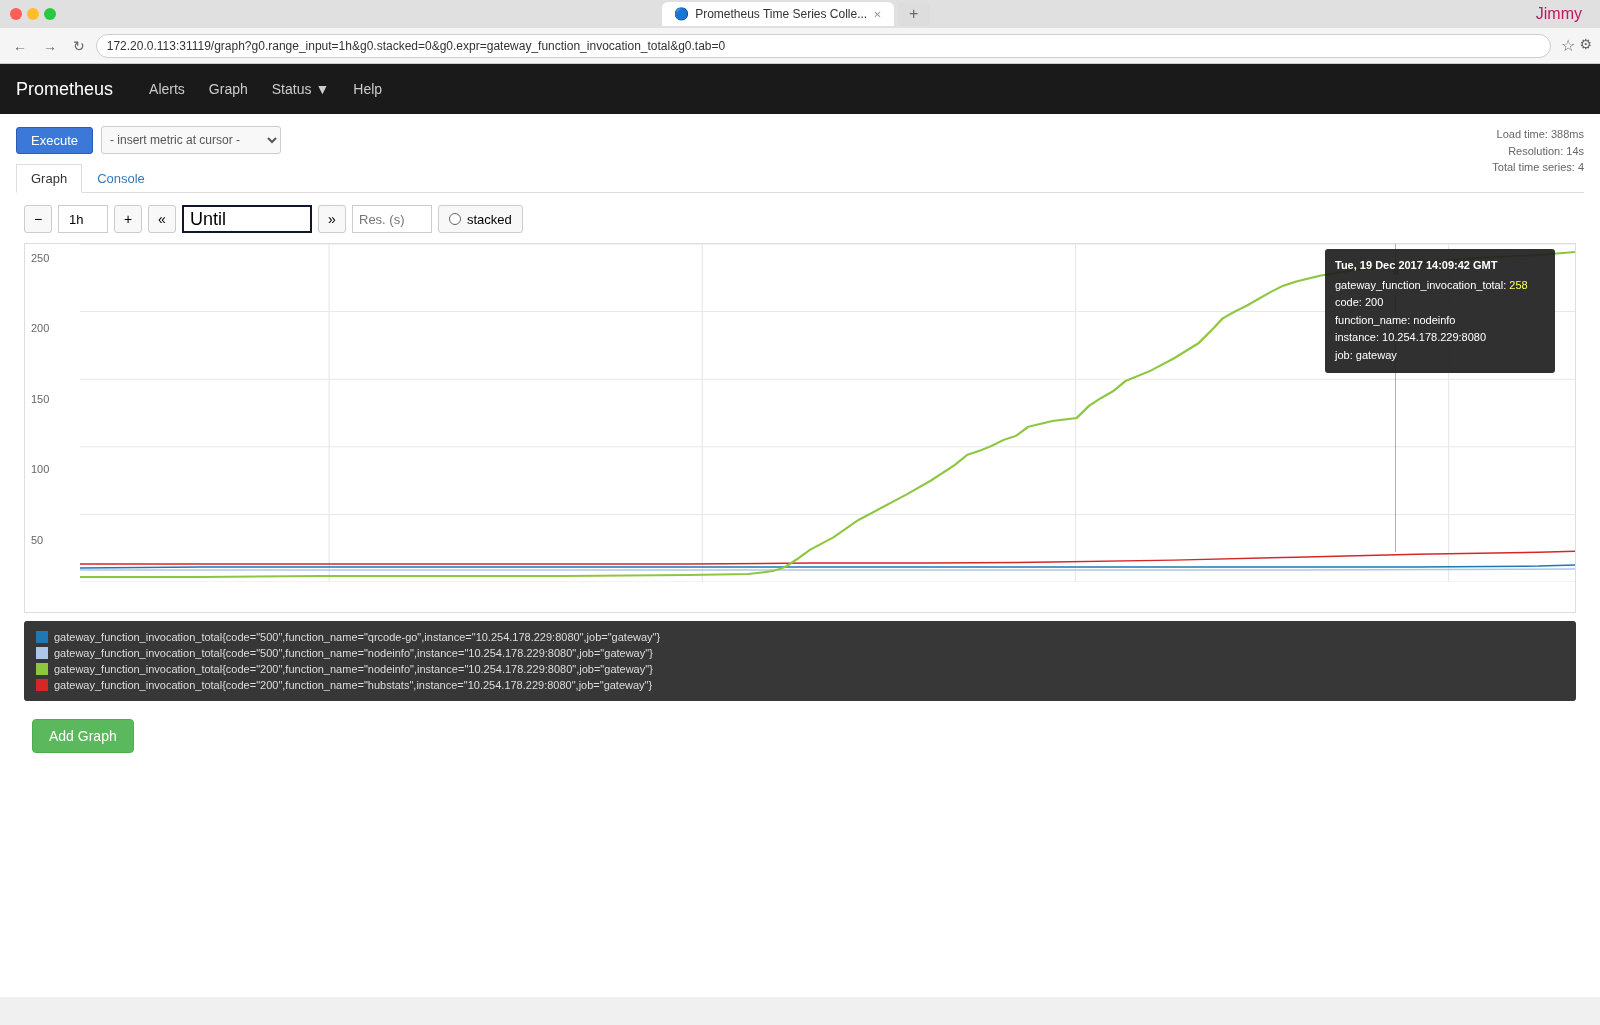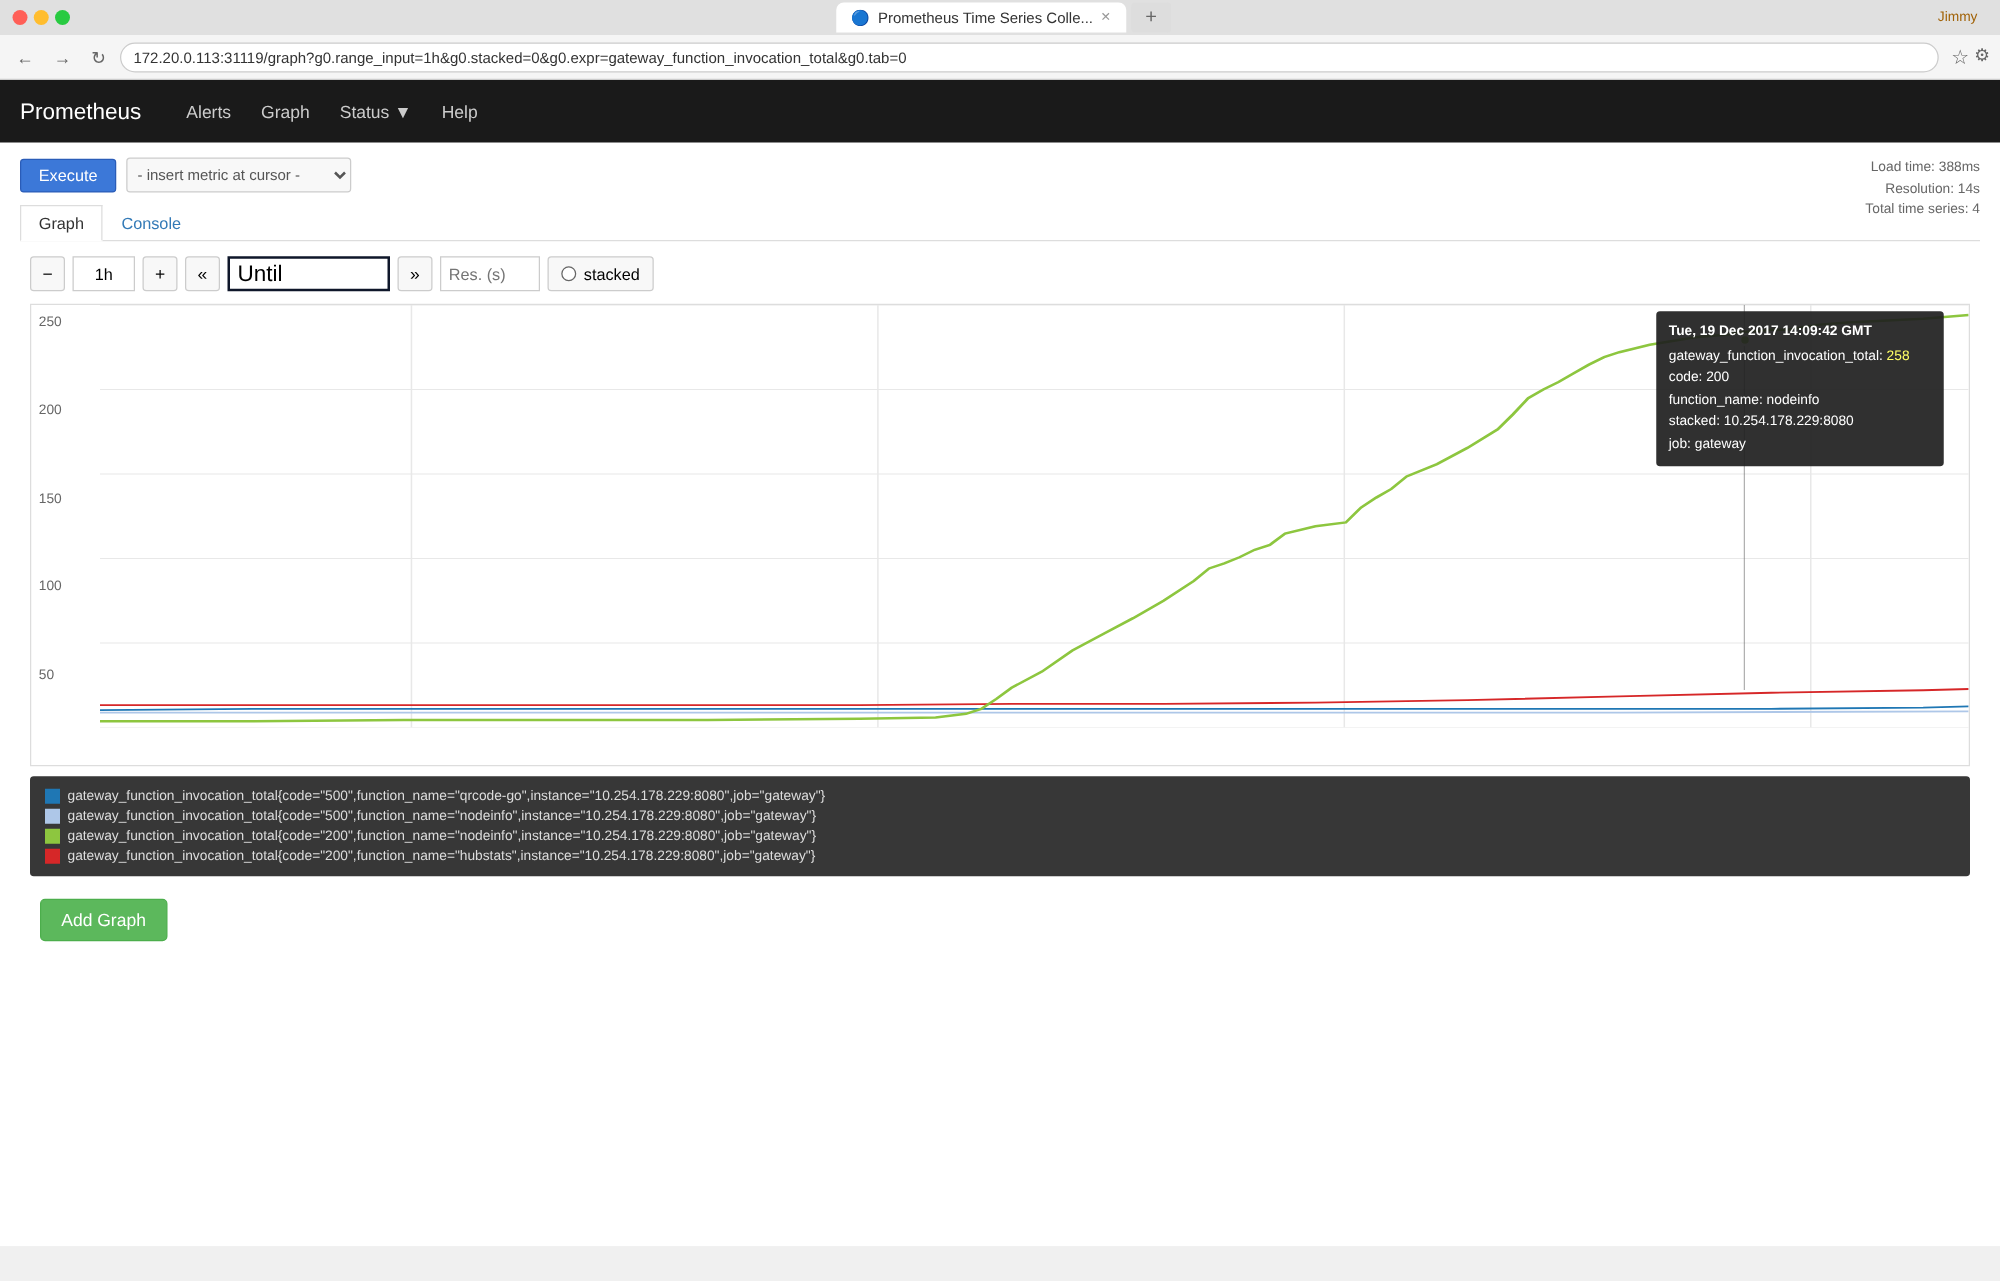--- a/index.html
+++ b/index.html
@@ -12,21 +12,21 @@
     .traffic-light { width: 12px; height: 12px; border-radius: 50%; }
     .tl-red { background: #ff5f57; }
     .tl-yellow { background: #ffbd2e; }
     .tl-green { background: #28ca41; }
     .tab { background: #fff; border-radius: 6px 6px 0 0; padding: 4px 12px; font-size: 12px; color: #333; display: flex; align-items: center; gap: 6px; min-width: 180px; }
     .tab-close { color: #999; font-size: 10px; cursor: pointer; }
     .browser-toolbar { background: #f5f5f5; height: 36px; display: flex; align-items: center; padding: 0 8px; gap: 6px; border-bottom: 1px solid #ccc; }
     .nav-btn { background: none; border: none; cursor: pointer; color: #666; font-size: 14px; padding: 2px 5px; }
     .nav-btn:disabled { color: #ccc; }
     .address-bar { flex: 1; height: 24px; border: 1px solid #ccc; border-radius: 12px; padding: 0 10px; font-size: 12px; background: #fff; color: #333; }
-    .browser-user { margin-left: auto; font-size: 11px; color: #a16207; padding-right: 8px; }
+    .browser-user { margin-left: auto; font-size: 16px; color: #be185d; padding-right: 8px; }
 
     
     .app { background: #fff; min-height: calc(1025px - 92px); }
 
     
     .nav { background: #1a1a1a; color: #fff; display: flex; align-items: center; padding: 0 16px; height: 50px; }
     .nav-brand { font-size: 18px; font-weight: 300; color: #fff; margin-right: 24px; }
     .nav-link { color: #ccc; text-decoration: none; padding: 0 12px; font-size: 14px; height: 50px; display: flex; align-items: center; cursor: pointer; }
     .nav-dropdown { display: flex; align-items: center; gap: 4px; }
 
@@ -48,21 +48,21 @@
 
     
     .tab-row { display: flex; border-bottom: 1px solid #ddd; margin-bottom: 12px; }
     .graph-tab { padding: 6px 14px; font-size: 13px; cursor: pointer; border: 1px solid transparent; margin-bottom: -1px; }
     .graph-tab.active { border-color: #ddd #ddd #fff #ddd; background: #fff; color: #333; }
     .graph-tab.inactive { color: #337ab7; }
 
     
     .graph-controls { display: flex; align-items: center; gap: 6px; margin-bottom: 10px; padding-left: 8px; }
     .ctrl-btn { width: 28px; height: 28px; border: 1px solid #ccc; background: #f8f8f8; cursor: pointer; font-size: 14px; display: flex; align-items: center; justify-content: center; border-radius: 3px; }
-    .ctrl-input { height: 28px; border: 1px solid #ccc; padding: 0 10px; font-size: 13px; width: 50px; text-align: center; }
+    .ctrl-input { height: 28px; border: 1px solid #ccc; padding: 0 10px; font-size: 13px; width: 50px; text-align: left; }
     .ctrl-input-wide { height: 28px; border: 2px solid #0f172a; padding: 0 6px; font-size: 18px; width: 130px; }
     .ctrl-input-res { height: 28px; border: 1px solid #ccc; padding: 0 6px; font-size: 13px; width: 80px; }
     .stacked-btn { height: 28px; border: 1px solid #ccc; background: #f8f8f8; padding: 0 10px; font-size: 13px; cursor: pointer; border-radius: 3px; display: flex; align-items: center; gap: 6px; }
     .stacked-circle { width: 12px; height: 12px; border: 1px solid #666; border-radius: 50%; background: #fff; }
 
     
     .chart-container { border: 1px solid #ddd; margin: 0 8px; position: relative; background: #fff; height: 370px; }
     .chart-inner { width: 100%; height: 100%; position: relative; overflow: hidden; }
 
     
@@ -221,21 +221,21 @@
 
           
           <div class="tooltip" style="right: 20px; top: 5px; width: 230px;">
             <div class="tooltip-title">Tue, 19 Dec 2017 14:09:42 GMT</div>
             <div>
               <span>gateway_function_invocation_total:</span>
               <span class="tooltip-highlight">258</span>
             </div>
             <div>code: 200</div>
             <div>function_name: nodeinfo</div>
-            <div>stacked: 10.254.178.229:8080</div>
+            <div>instance: 10.254.178.229:8080</div>
             <div>job: gateway</div>
           </div>
 
           
           
         </div>
 
 
       </div>
     </div>

